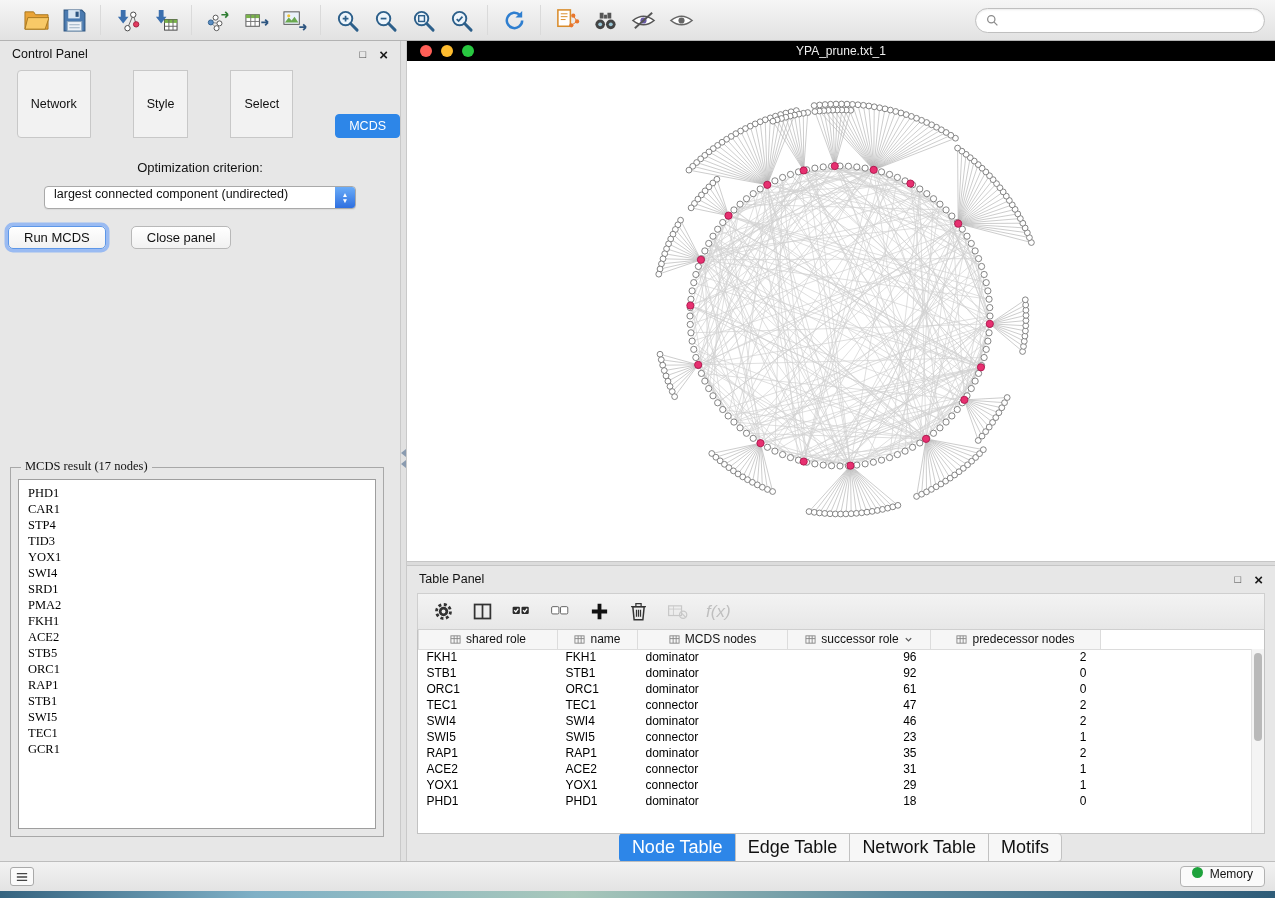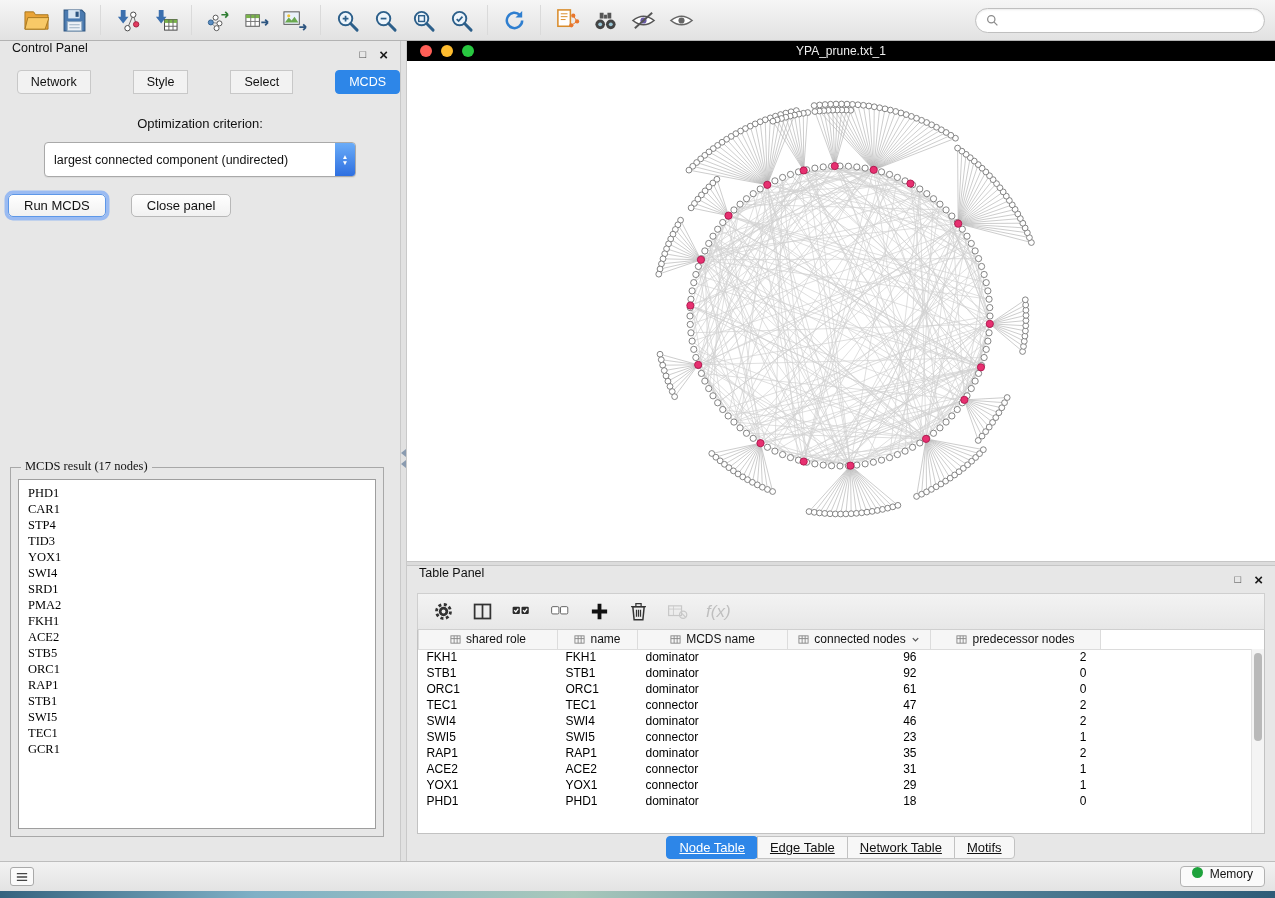--- a/index.html
+++ b/index.html
@@ -20,33 +20,33 @@
                 border-radius:13px; display:flex; align-items:center; gap:6px; padding:0 10px;
                 box-shadow:inset 0 1px 2px rgba(0,0,0,.08); }
   .s-icon svg { width:13px; height:13px; display:block; }
   .search-input { border:0; outline:0; background:transparent; flex:1; font-size:12px; font-family:inherit; }
 
   
   .main { position:absolute; top:41px; bottom:37px; left:0; right:0; display:flex; }
 
   
   .control-panel { flex:0 0 400px; background:#e7e7e7; position:relative; }
-  .panel-titlebar { height:26px; display:flex; padding:0 12px; font-size:12.5px; }
+  .panel-titlebar { height:26px; display:flex; align-items:center; padding:0 12px; font-size:12.5px; }
   .pt-buttons { margin-left:auto; display:flex; align-items:center; gap:13px; }
   .pt-btn { font-size:11px; color:#444; line-height:1; }
   .pt-btn.close { font-size:15px; font-weight:bold; color:#1a1a1a; }
   .cp-tabs { display:flex; justify-content:flex-end; margin-top:3px;gap:43px; }
   .cp-tab { font-family:inherit; font-size:12.5px; padding:4px 13px; background:#f2f2f2;
             border:1px solid #c8c8c8; margin-left:-1px; color:#111; }
   .cp-tab:first-child { border-radius:4px 0 0 4px; }
-  .cp-tab:last-child { border-radius:0 4px 4px 0; }
+  .cp-tab:last-child { border-radius:0 4px 4px 0;margin-top:44px; }
   .cp-tab.active { background:#2d86e8; border-color:#2d86e8; color:#fff; border-radius:4px; }
   .opt-label { text-align:center; font-size:13px; margin-top:22px; }
-  .dropdown { width:312px; height:35px; margin:11px auto 0; background:#fff; border:1px solid #a9a9a9;
-              border-radius:4px; position:relative; display:flex; align-items:center;
+  .dropdown { width:312px; height:23px; margin:11px auto 0; background:#fff; border:1px solid #a9a9a9;
+              border-radius:4px; position:relative; display:flex; align-items:flex-start;
               padding:0 32px 0 9px; font-size:12.5px; box-shadow:0 1px 1px rgba(0,0,0,.06); }
   .dd-value { white-space:nowrap; overflow:hidden; }
   .dd-stepper { position:absolute; right:0; top:0; bottom:0; width:20px;
                 background:linear-gradient(#6aacf8,#2e6fe0); border-radius:0 3px 3px 0;
                 color:#fff; display:flex; flex-direction:column; align-items:center; justify-content:center; }
   .dd-stepper span { font-size:6.5px; line-height:5.5px; }
   .cp-buttons { display:flex; gap:25px; margin-top:17px;padding-left:8px; }
   .btn { font-family:inherit; font-size:13px; color:#111; padding:3px 15px;
          background:linear-gradient(#ffffff,#f1f1f1); border:1px solid #b8b8b8; border-radius:5px; }
   .btn.focus-ring { box-shadow:0 0 0 3.5px rgba(77,144,254,.5); border-color:#5d97e8; }
@@ -87,22 +87,22 @@
              font-weight:normal; font-size:12px; padding:0 4px; }
   thead th.filler { background:#fff; border:0; border-bottom:1px solid #dcdcdc; }
   .th-inner { display:flex; align-items:center; justify-content:center; gap:5px; }
   .mini-icon svg { width:11px; height:11px; display:block; }
   .chev svg { width:9px; height:9px; display:block; }
   tbody td { height:16px; font-size:12px; padding:0 8px; color:#000; white-space:nowrap; overflow:hidden; }
   tbody td.num { text-align:right; padding-right:14px; }
   .scrollbar { position:absolute; top:19px; right:0; bottom:0; width:13px; background:#f4f4f4; border-left:1px solid #e2e2e2; }
   .thumb { position:absolute; top:4px; left:2px; width:8px; height:88px; background:#b9b9b9; border-radius:4px; }
   .tp-tabs { height:27px; display:flex; align-items:center; justify-content:center; }
-  .tp-tab { font-family:inherit; font-size:13px; padding:3px 12px; background:#f7f7f7;
-            border:1px solid #c2c2c2; margin-left:-1px; color:#111;text-decoration:underline; }
+  .tp-tab { font-family:inherit; font-size:18px; padding:3px 12px; background:#f7f7f7;
+            border:1px solid #c2c2c2; margin-left:-1px; color:#111; }
   .tp-tab:first-child { border-radius:4px 0 0 4px; }
   .tp-tab:last-child { border-radius:0 4px 4px 0; }
   .tp-tab.active { background:#2d86e8; border-color:#2d86e8; color:#fff; border-radius:4px; }
 
   
   .status-bar { position:absolute; left:0; right:0; bottom:7px; height:30px;
                 background:linear-gradient(#f2f2f2,#e3e3e3); border-top:1px solid #bdbdbd;
                 display:flex; align-items:center; padding:0 10px; }
   .sb-btn { width:24px; height:19px; background:#fafafa; border:1px solid #a9a9a9; border-radius:3px;
             display:flex; align-items:center; justify-content:center; }
@@ -1243,32 +1243,32 @@
                     </span>
                   </th>
                   <th style="width: 150px;">
                     <span class="th-inner">
                       <span class="mini-icon">
                         <svg viewBox="0 0 12 12">
                           <rect x="1" y="2" width="10" height="8" fill="none" stroke="#888"></rect>
                           <path d="M1 5h10M4.5 2v8M7.8 2v8" stroke="#888" fill="none"></path>
                         </svg>
                       </span>
-                      <span>MCDS name</span>
+                      <span>MCDS nodes</span>
                     </span>
                   </th>
                   <th style="width: 143px;">
                     <span class="th-inner">
                       <span class="mini-icon">
                         <svg viewBox="0 0 12 12">
                           <rect x="1" y="2" width="10" height="8" fill="none" stroke="#888"></rect>
                           <path d="M1 5h10M4.5 2v8M7.8 2v8" stroke="#888" fill="none"></path>
                         </svg>
                       </span>
-                      <span>connected nodes</span>
+                      <span>successor role</span>
                       <span class="chev">
                         <svg viewBox="0 0 10 10">
                           <path d="M2 3.5l3 3 3-3" fill="none" stroke="#555" stroke-width="1.4"></path>
                         </svg>
                       </span>
                     </span>
                   </th>
                   <th style="width: 170px;">
                     <span class="th-inner">
                       <span class="mini-icon">

